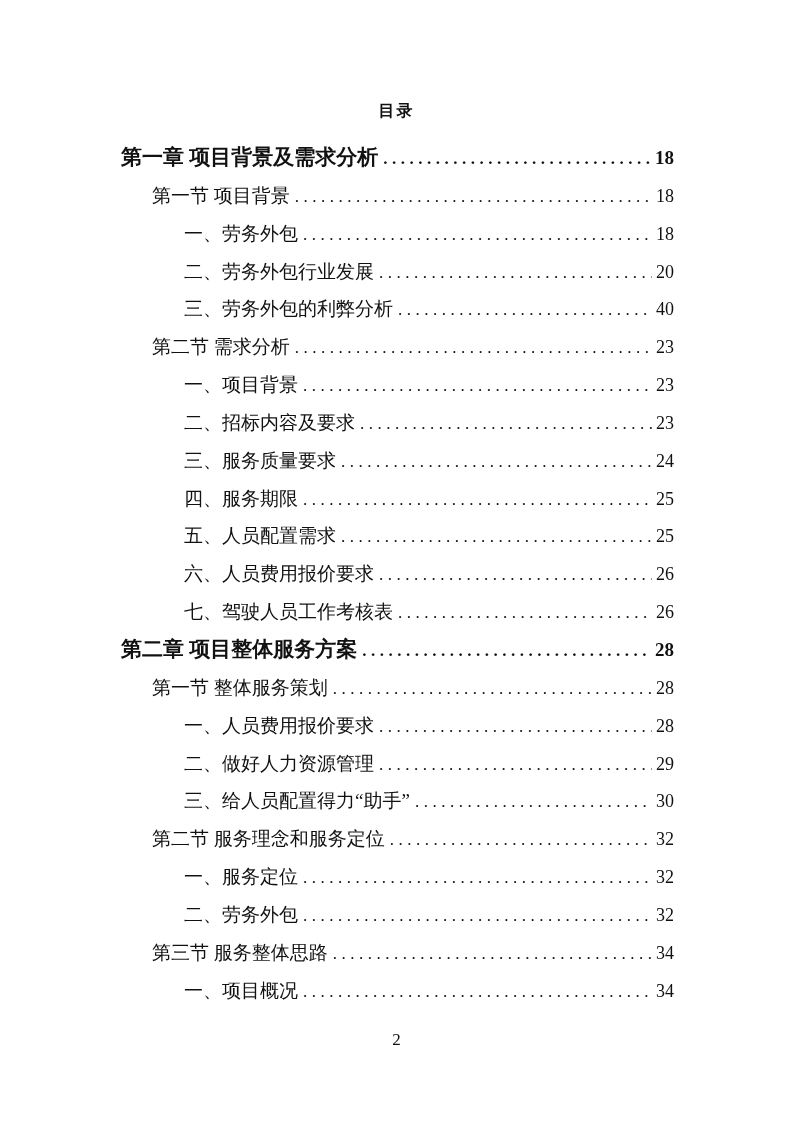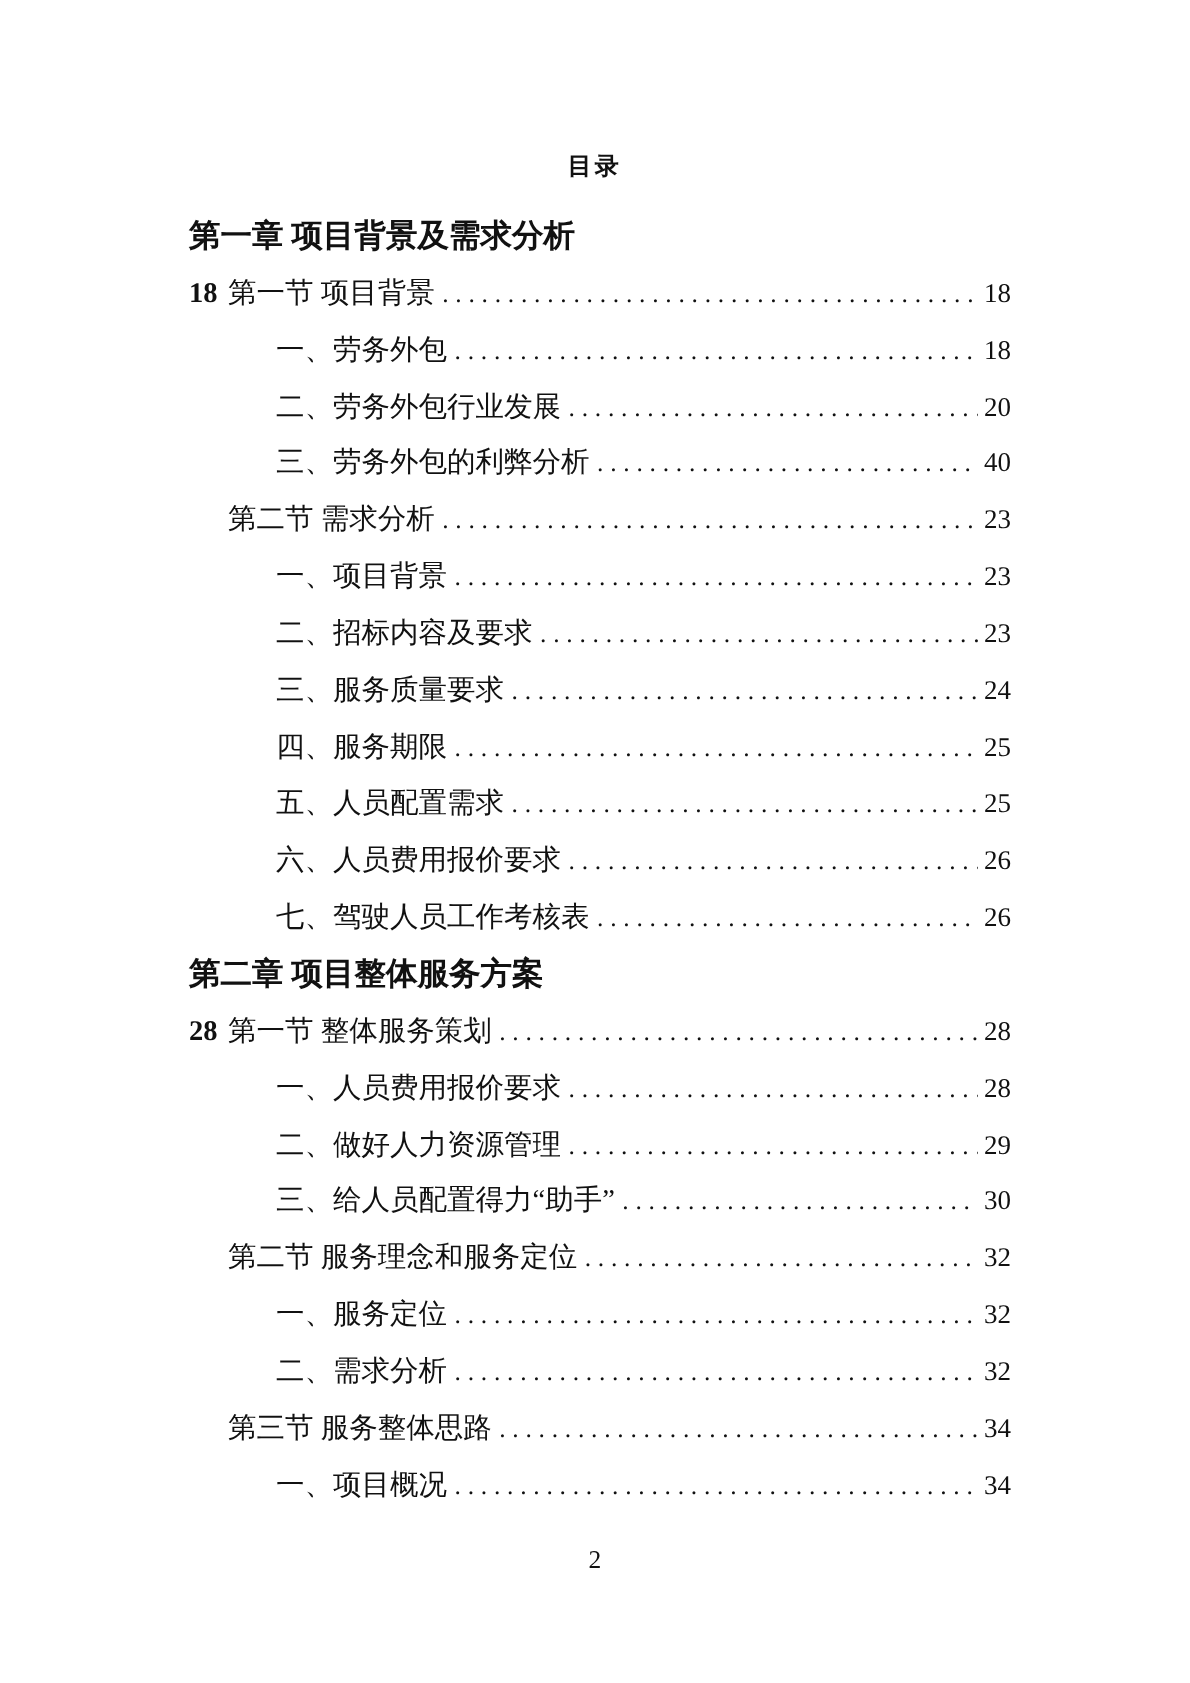--- a/index.html
+++ b/index.html
@@ -52,21 +52,21 @@
     letter-spacing: 4.5px;
     margin: 0 4px 0 5px;
     color: #111;
   }
   .toc-row .toc-page {
     flex: 0 0 auto;
     font-size: 18px;
     color: #111;
     text-align: right;
   }
-  .lvl-0 { font-size: 21px; font-weight: bold; padding-left: 0; flex-direction: column; }
+  .lvl-0 { font-size: 21px; font-weight: bold; padding-left: 0; }
   .lvl-0 .toc-page { font-size: 19px; }
   .lvl-1 { font-size: 19px; padding-left: 31px; }
   .lvl-2 { font-size: 19px; padding-left: 63px; }
   .page-footer {
     position: absolute;
     top: 1030px;
     left: 0;
     width: 793px;
     text-align: center;
     font-size: 17px;
@@ -175,21 +175,21 @@
       <span class="toc-label">第二节 服务理念和服务定位</span>
       <span class="toc-dots">................................................................................................................................................................</span>
       <span class="toc-page">32</span>
     </div>
       <div class="toc-row lvl-2">
       <span class="toc-label">一、服务定位</span>
       <span class="toc-dots">................................................................................................................................................................</span>
       <span class="toc-page">32</span>
     </div>
       <div class="toc-row lvl-2">
-      <span class="toc-label">二、需求分析</span>
+      <span class="toc-label">二、劳务外包</span>
       <span class="toc-dots">................................................................................................................................................................</span>
       <span class="toc-page">32</span>
     </div>
       <div class="toc-row lvl-1">
       <span class="toc-label">第三节 服务整体思路</span>
       <span class="toc-dots">................................................................................................................................................................</span>
       <span class="toc-page">34</span>
     </div>
       <div class="toc-row lvl-2">
       <span class="toc-label">一、项目概况</span>

